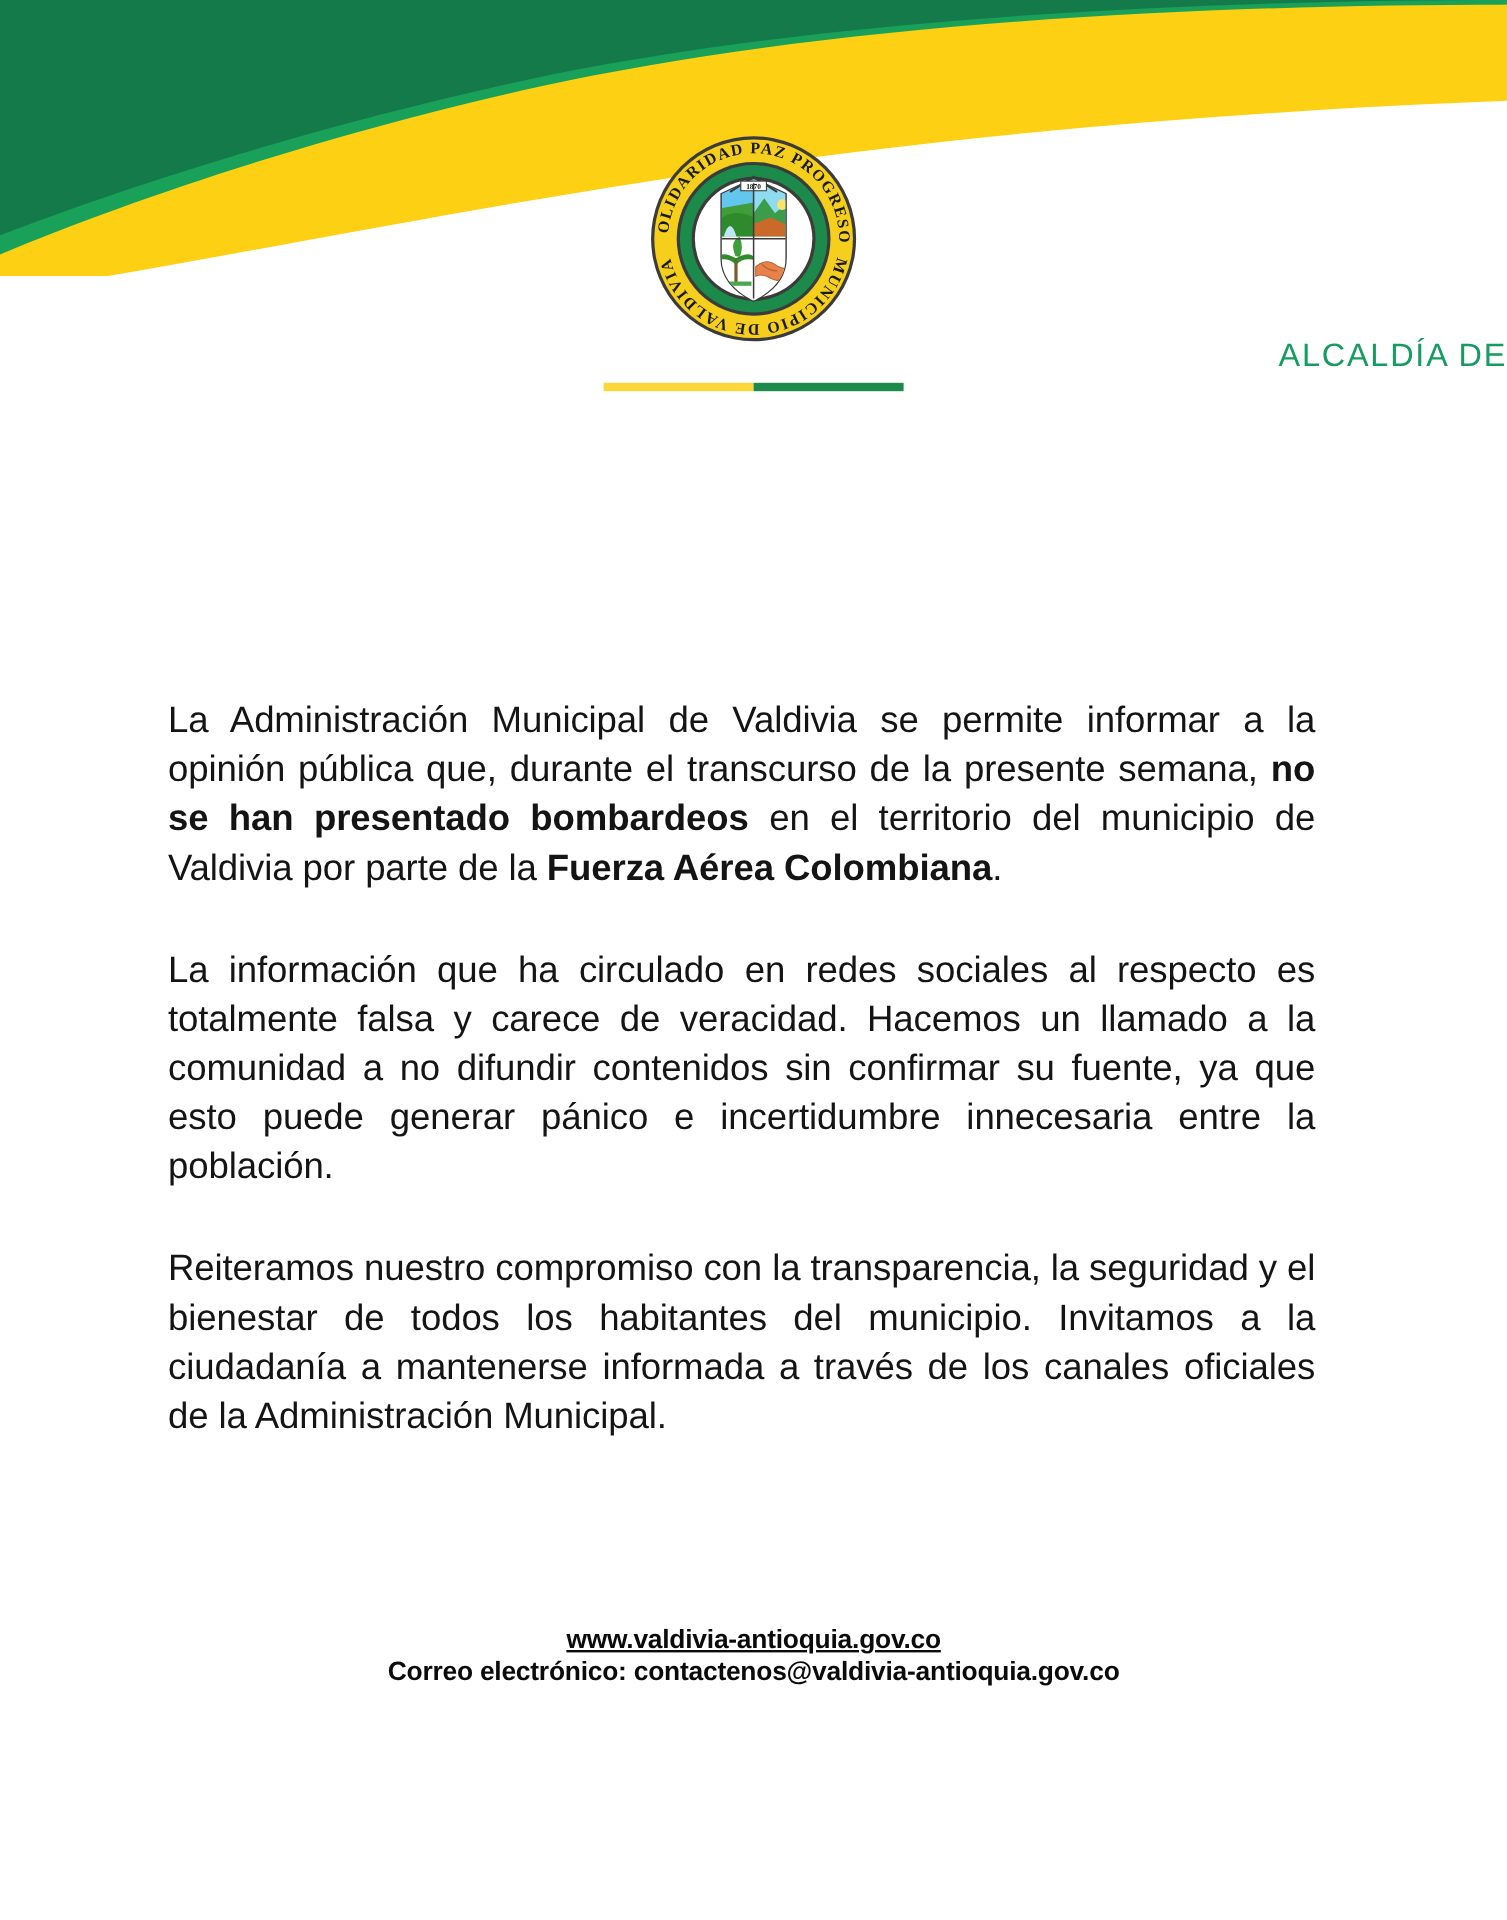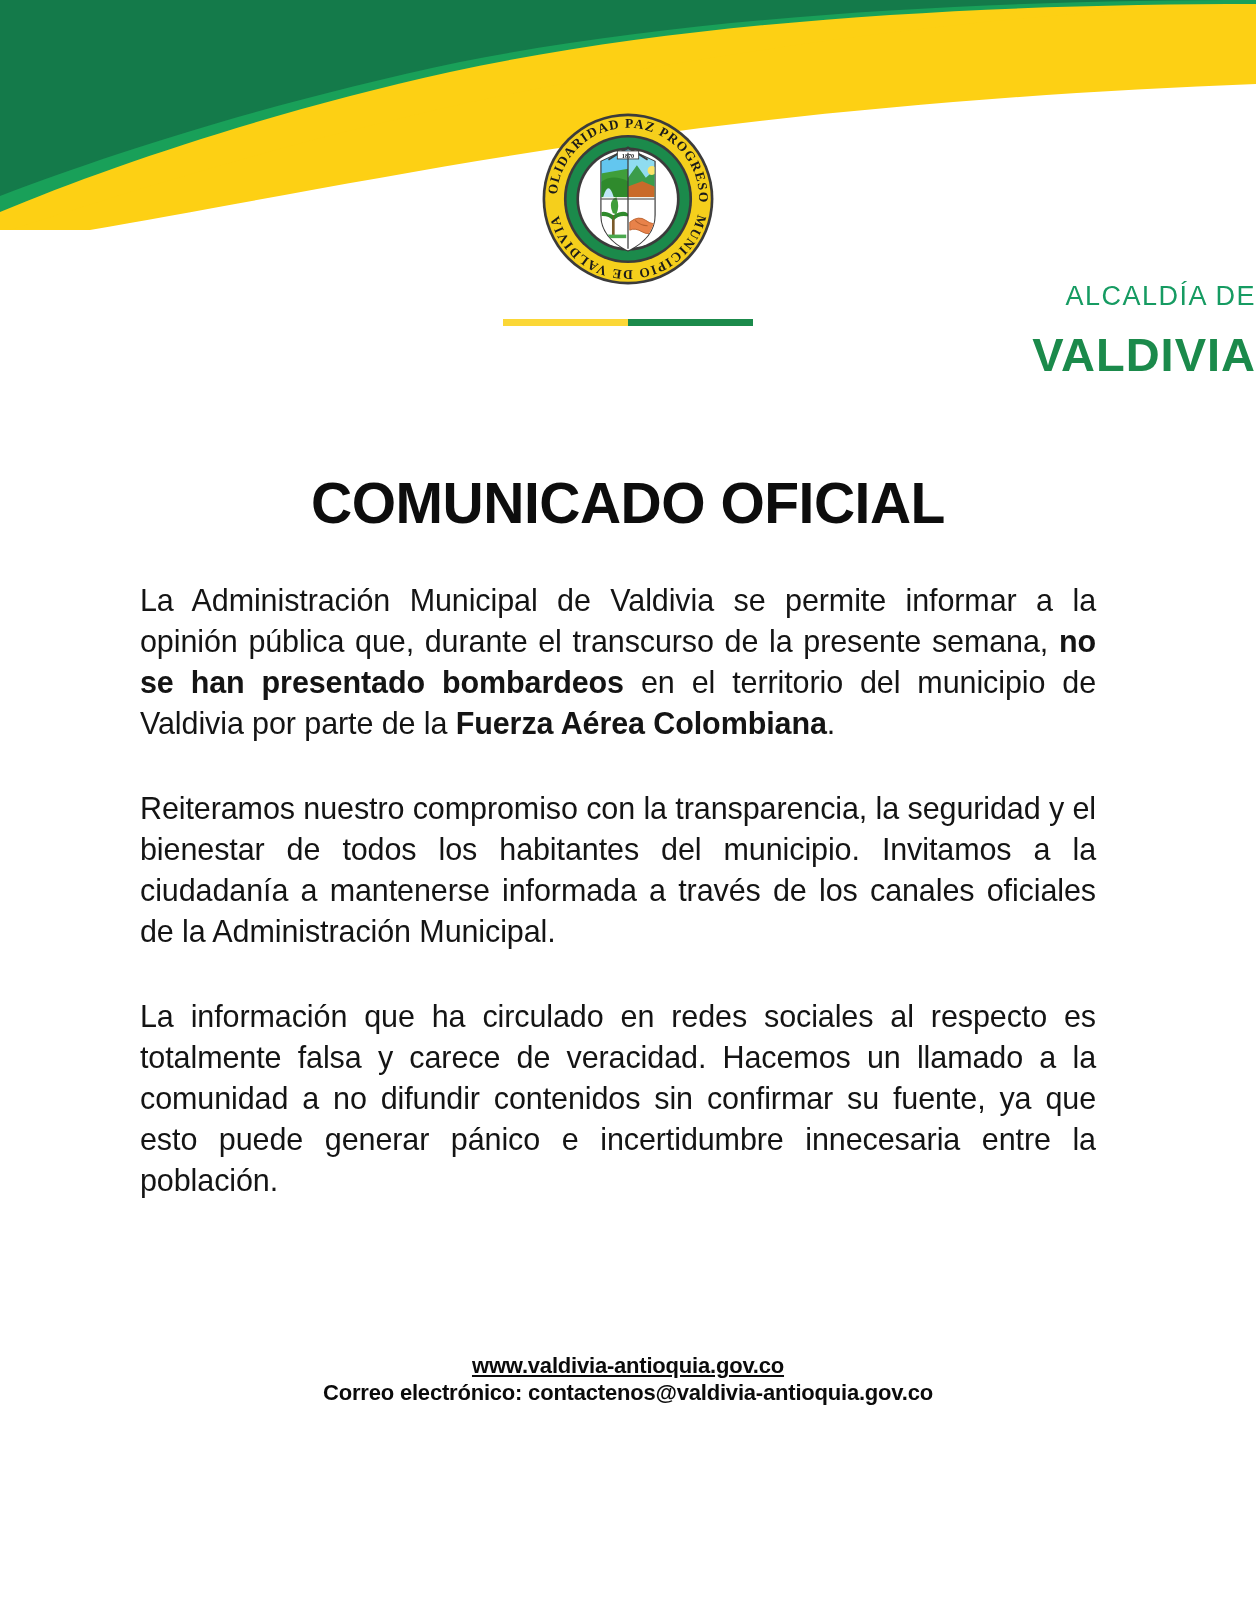--- a/index.html
+++ b/index.html
@@ -240,29 +240,27 @@
       </g>
     </svg>
   </div>
 
   <div class="logotype">
     <div class="alcaldia-de">ALCALDÍA DE</div>
     <div class="rule">
       <span class="rule-yellow"></span>
       <span class="rule-green"></span>
     </div>
-    <div class="valdivia">VALDIVIA</div>
-  </div>
-
-  <h1 class="doc-title">COMUNICADO OFICIAL</h1>
+  </div>
+
 
   <div class="body-text">
     <p><span>La Administración Municipal de Valdivia se permite informar a la opinión pública que, durante el transcurso de la presente semana, </span><b>no se han presentado bombardeos</b><span> en el territorio del municipio de Valdivia por parte de la </span><b>Fuerza Aérea Colombiana</b><span>.</span></p>
+    <p><span>La información que ha circulado en redes sociales al respecto es totalmente falsa y carece de veracidad. Hacemos un llamado a la comunidad a no difundir contenidos sin confirmar su fuente, ya que esto puede generar pánico e incertidumbre innecesaria entre la población.</span></p>
     <p><span>Reiteramos nuestro compromiso con la transparencia, la seguridad y el bienestar de todos los habitantes del municipio. Invitamos a la ciudadanía a mantenerse informada a través de los canales oficiales de la Administración Municipal.</span></p>
-    <p><span>La información que ha circulado en redes sociales al respecto es totalmente falsa y carece de veracidad. Hacemos un llamado a la comunidad a no difundir contenidos sin confirmar su fuente, ya que esto puede generar pánico e incertidumbre innecesaria entre la población.</span></p>
   </div>
 
   <div class="footer">
     <div class="site-url">www.valdivia-antioquia.gov.co</div>
     <div>Correo electrónico: contactenos@valdivia-antioquia.gov.co</div>
   </div>
 
 </div>
 
 </body></html>

